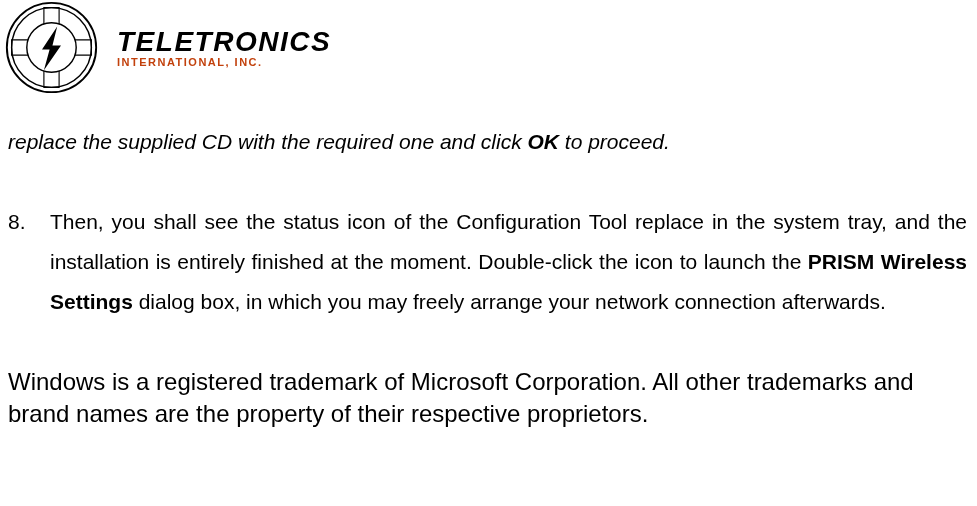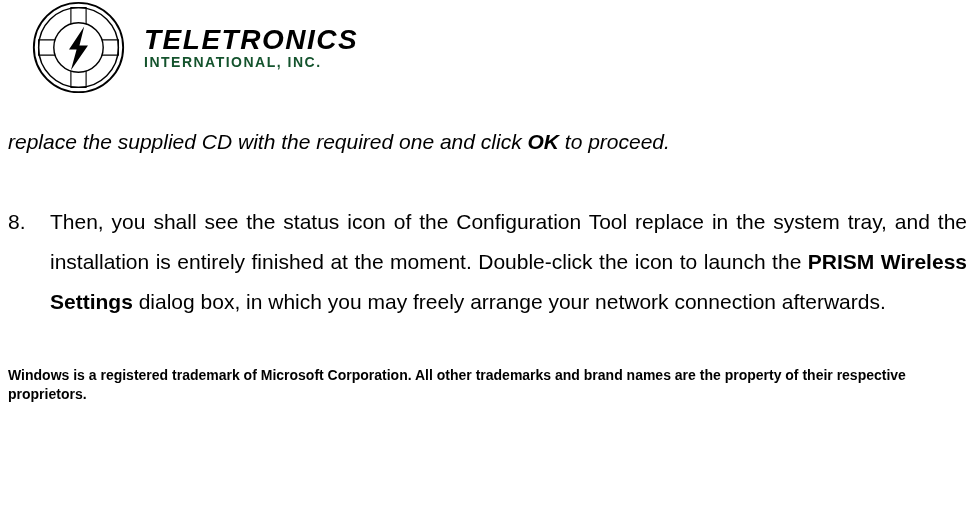--- a/index.html
+++ b/index.html
@@ -11,21 +11,21 @@
       font-family: Arial, Helvetica, sans-serif;
       background: #ffffff;
       width: 977px;
       height: 506px;
       padding: 0;
       position: relative;
     }
     .logo-block {
       display: flex;
       align-items: center;
-      padding: 0 0 0 31px;
+      padding: 0 0 0 4px;
       margin-bottom: 32px;
     }
     .logo-icon {
       width: 95px;
       height: 95px;
       margin-right: 18px;
       position: relative;
     }
     .logo-text-block {
       display: flex;
@@ -34,24 +34,24 @@
     }
     .logo-title {
       font-size: 28px;
       font-weight: 900;
       letter-spacing: 1.5px;
       font-style: italic;
       color: #000;
       line-height: 1;
     }
     .logo-subtitle {
-      font-size: 14px;
+      font-size: 11px;
       font-weight: 700;
       letter-spacing: 1.5px;
-      color: #14532d;
+      color: #c2410c;
     }
     .instr-line {
       font-size: 21px;
       font-style: italic;
       padding: 0 8px 0 8px;
       margin-bottom: 46px;
       line-height: 1.4;
     }
     .instr-ok {
       font-weight: 700;
@@ -68,24 +68,23 @@
     }
     .numbered-item .body {
       font-size: 21px;
       line-height: 1.9;
       text-align: justify;
     }
     .bold-inline {
       font-weight: 700;
     }
     .trademark {
-      font-size: 14px;
+      font-size: 24px;
       line-height: 1.35;
       padding: 0 4px 0 8px;
-      font-weight: bold;
     }
   </style>
 </head>
 <body>
 
 <div class="logo-block">
   <div class="logo-icon">
     <svg viewBox="0 0 100 100" width="95" height="95">
       <circle cx="50" cy="50" r="47" fill="none" stroke="#000" stroke-width="2"></circle>
       <circle cx="50" cy="50" r="42" fill="none" stroke="#000" stroke-width="1.5"></circle>

